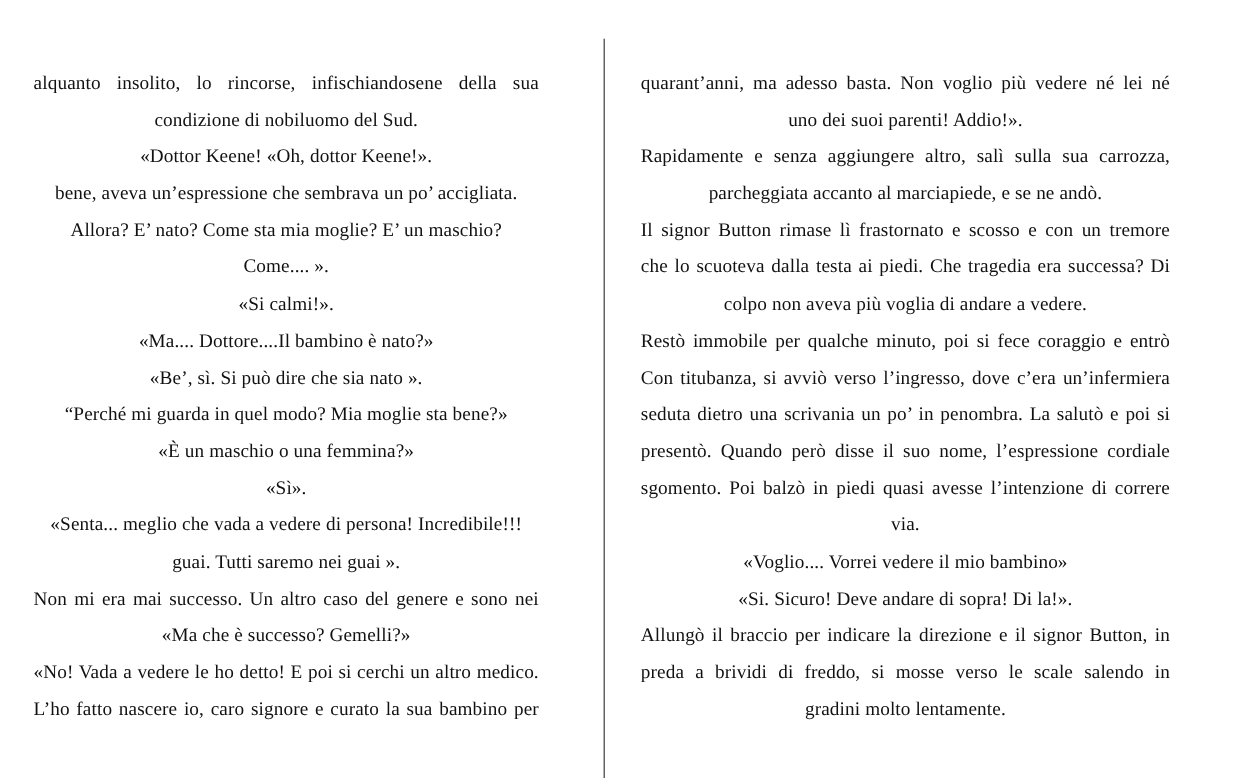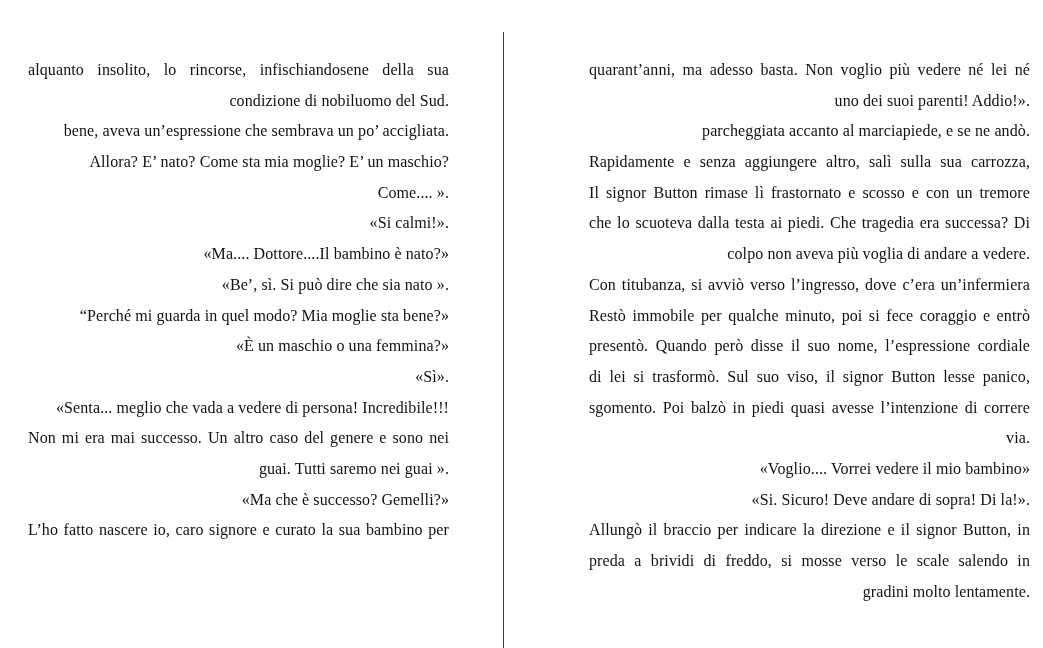--- a/index.html
+++ b/index.html
@@ -27,73 +27,75 @@
   }
   .text-column {
     position: absolute;
     top: 23px;
   }
   .text-column.left {
     left: 28px;
     width: 421px;
   }
   .text-column.right {
-    left: 589px;
+    left: 534px;
     width: 441px;
   }
   .line {
     font-size: 16px;
     line-height: 30.7px;
     height: 30.7px;
     white-space: normal;
-    text-align: right;
+    text-align: center;
     letter-spacing: 0.1px;
   }
   .line.j {
     text-align: justify;
     text-align-last: justify;
   }
 </style>
 </head>
 <body>
 
 <div class="spread">
   <div class="text-column left">
       <div class="line j">alquanto insolito, lo rincorse, infischiandosene della sua</div>
       <div class="line">condizione di nobiluomo del Sud.</div>
+      <div class="line">«Dottor Keene! «Oh, dottor Keene!».</div>
       <div class="line">bene, aveva un’espressione che sembrava un po’ accigliata.</div>
       <div class="line">Allora? E’ nato? Come sta mia moglie? E’ un maschio?</div>
       <div class="line">Come.... ».</div>
       <div class="line">«Si calmi!».</div>
       <div class="line">«Ma.... Dottore....Il bambino è nato?»</div>
       <div class="line">«Be’, sì. Si può dire che sia nato ».</div>
       <div class="line">“Perché mi guarda in quel modo? Mia moglie sta bene?»</div>
       <div class="line">«È un maschio o una femmina?»</div>
       <div class="line">«Sì».</div>
       <div class="line">«Senta... meglio che vada a vedere di persona! Incredibile!!!</div>
+      <div class="line">guai. Tutti saremo nei guai ».</div>
       <div class="line j">Non mi era mai successo. Un altro caso del genere e sono nei</div>
-      <div class="line">guai. Tutti saremo nei guai ».</div>
       <div class="line">«Ma che è successo? Gemelli?»</div>
+      <div class="line j">«No! Vada a vedere le ho detto! E poi si cerchi un altro medico.</div>
       <div class="line j">L’ho fatto nascere io, caro signore e curato la sua bambino per</div>
     </div>
 
   <div class="divider"></div>
 
   <div class="text-column right">
       <div class="line j">quarant’anni, ma adesso basta. Non voglio più vedere né lei né</div>
       <div class="line">uno dei suoi parenti! Addio!».</div>
+      <div class="line j">Rapidamente e senza aggiungere altro, salì sulla sua carrozza,</div>
       <div class="line">parcheggiata accanto al marciapiede, e se ne andò.</div>
-      <div class="line j">Rapidamente e senza aggiungere altro, salì sulla sua carrozza,</div>
       <div class="line j">Il signor Button rimase lì frastornato e scosso e con un tremore</div>
       <div class="line j">che lo scuoteva dalla testa ai piedi. Che tragedia era successa? Di</div>
       <div class="line">colpo non aveva più voglia di andare a vedere.</div>
+      <div class="line j">Restò immobile per qualche minuto, poi si fece coraggio e entrò</div>
       <div class="line j">Con titubanza, si avviò verso l’ingresso, dove c’era un’infermiera</div>
-      <div class="line j">Restò immobile per qualche minuto, poi si fece coraggio e entrò</div>
+      <div class="line j">seduta dietro una scrivania un po’ in penombra. La salutò e poi si</div>
       <div class="line j">presentò. Quando però disse il suo nome, l’espressione cordiale</div>
-      <div class="line j">di lei si trasformò. Sul suo viso, il signor Button lesse panico,</div>
       <div class="line j">sgomento. Poi balzò in piedi quasi avesse l’intenzione di correre</div>
       <div class="line">via.</div>
       <div class="line">«Voglio.... Vorrei vedere il mio bambino»</div>
       <div class="line">«Si. Sicuro! Deve andare di sopra! Di la!».</div>
       <div class="line j">Allungò il braccio per indicare la direzione e il signor Button, in</div>
       <div class="line j">preda a brividi di freddo, si mosse verso le scale salendo in</div>
       <div class="line">gradini molto lentamente.</div>
     </div>
 </div>
 

